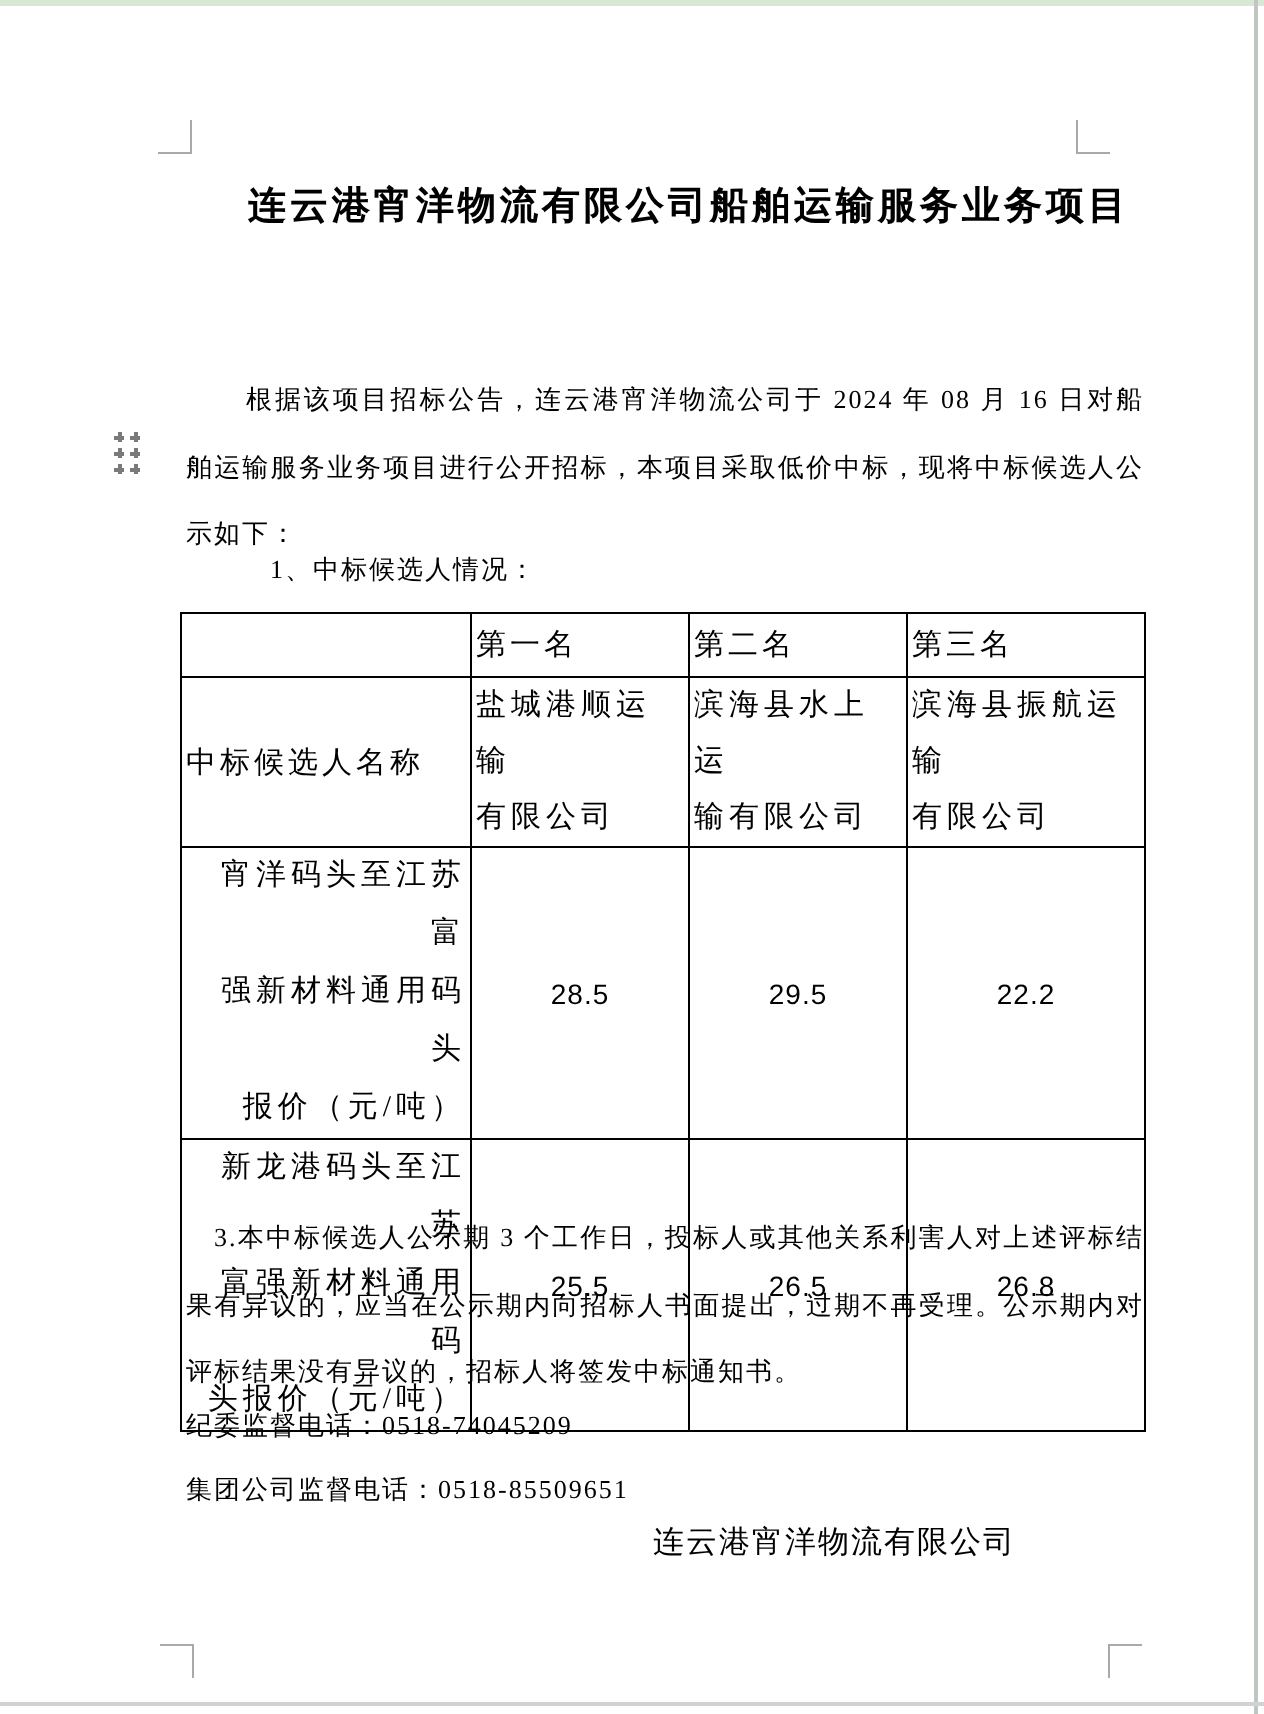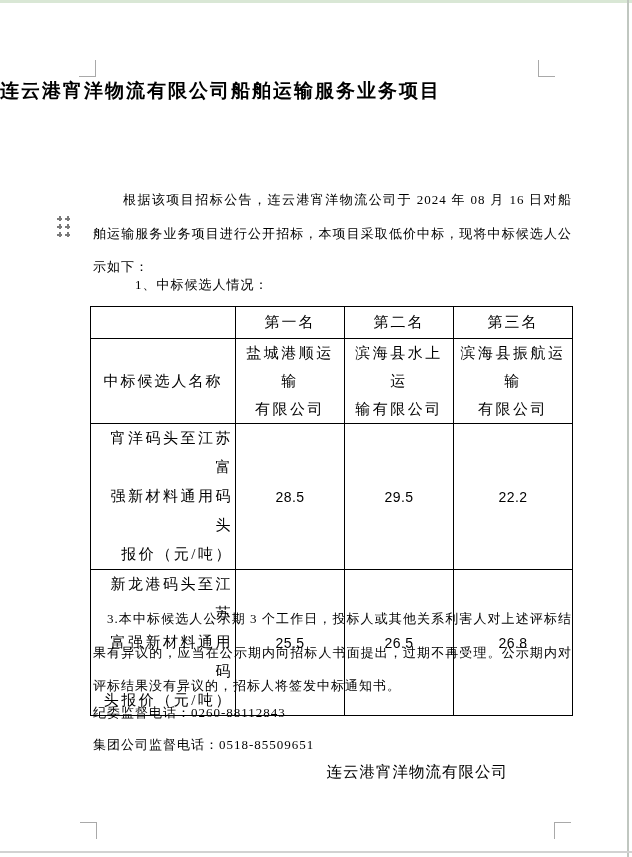--- a/index.html
+++ b/index.html
@@ -22,21 +22,21 @@
 
   
   .drag-handle { position:absolute; left:57px; top:216px; display:grid;
     grid-template-columns:5px 5px; grid-auto-rows:5px; gap:3px; }
   .drag-handle span {
     background:
       linear-gradient(#7a7a7a,#7a7a7a) center/100% 2px no-repeat,
       linear-gradient(#7a7a7a,#7a7a7a) center/2px 100% no-repeat;
   }
 
-  .title { position:absolute; left:0; width:552px; margin:0; text-align:left;
+  .title { position:absolute; left:0; width:552px; margin:13px; text-align:right;
     font-size:19px; font-weight:600; letter-spacing:2px; line-height:24px; }
   .title-l1 { top:79px; }
   .title-l2 { top:124px; }
 
   .para { position:absolute; margin:0; left:93px; width:479px;
     font-size:13px; line-height:33.5px; letter-spacing:1px; text-align:justify; }
   .p1    { top:183px; text-indent:30px; }
   .item1 { top:268px; text-indent:42px; }
   .item2 { top:569px; text-indent:30px; }
   .p3    { top:602px; text-indent:14px; }
@@ -48,21 +48,21 @@
   .sig-date    { top:795px; right:100px; }
 
   table.bid-table { position:absolute; left:90px; top:306px; width:482px;
     border-collapse:collapse; table-layout:fixed; }
   .bid-table td { border:1.5px solid #000; padding:0 2px; font-size:15px;
     vertical-align:middle; overflow:hidden; }
   .bid-table tr.r1 td { height:31px; }
   .bid-table tr.r2 td { height:58px; }
   .bid-table tr.r3 td { height:88px; }
   .bid-table tr.r4 td { height:91px; }
-  .bid-table td.ctr  { text-align:center; letter-spacing:2px; }
+  .bid-table td.ctr  { letter-spacing:2px; }
   .bid-table td.wrap { white-space:pre-line; line-height:28px; letter-spacing:2.5px; }
   .bid-table td.row-label { text-align:right; padding-left:5px; line-height:29px;
     letter-spacing:2.5px; white-space:pre-line; }
   .bid-table td.num { font-family:Liberation Sans, sans-serif;
     font-size:14px; text-align:center; letter-spacing:0.5px; }
 </style>
 </head>
 <body>
 
 <div class="page">
@@ -127,18 +127,18 @@
 头报价（元/吨）</td>
         <td class="num">25.5</td>
         <td class="num">26.5</td>
         <td class="num">26.8</td>
       </tr>
     </tbody>
   </table>
 
   <p class="para p3">3.本中标候选人公示期 3 个工作日，投标人或其他关系利害人对上述评标结果有异议的，应当在公示期内向招标人书面提出，过期不再受理。公示期内对评标结果没有异议的，招标人将签发中标通知书。</p>
 
-  <p class="para phone1">纪委监督电话：0260-88112843</p>
+  <p class="para phone1">纪委监督电话：0518-74045209</p>
   <p class="para phone2">集团公司监督电话：0518-85509651</p>
 
   <p class="sig sig-company">连云港宵洋物流有限公司</p>
 
 </div>
 
 </body></html>

